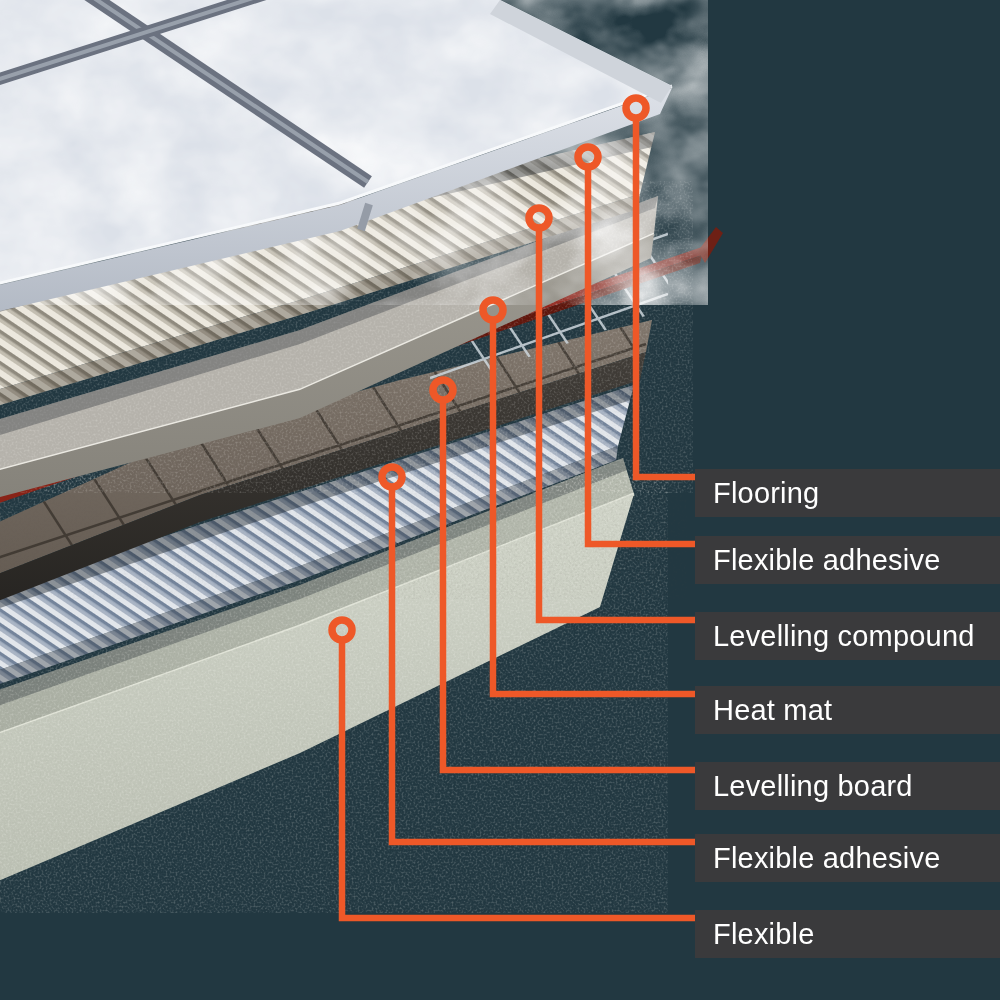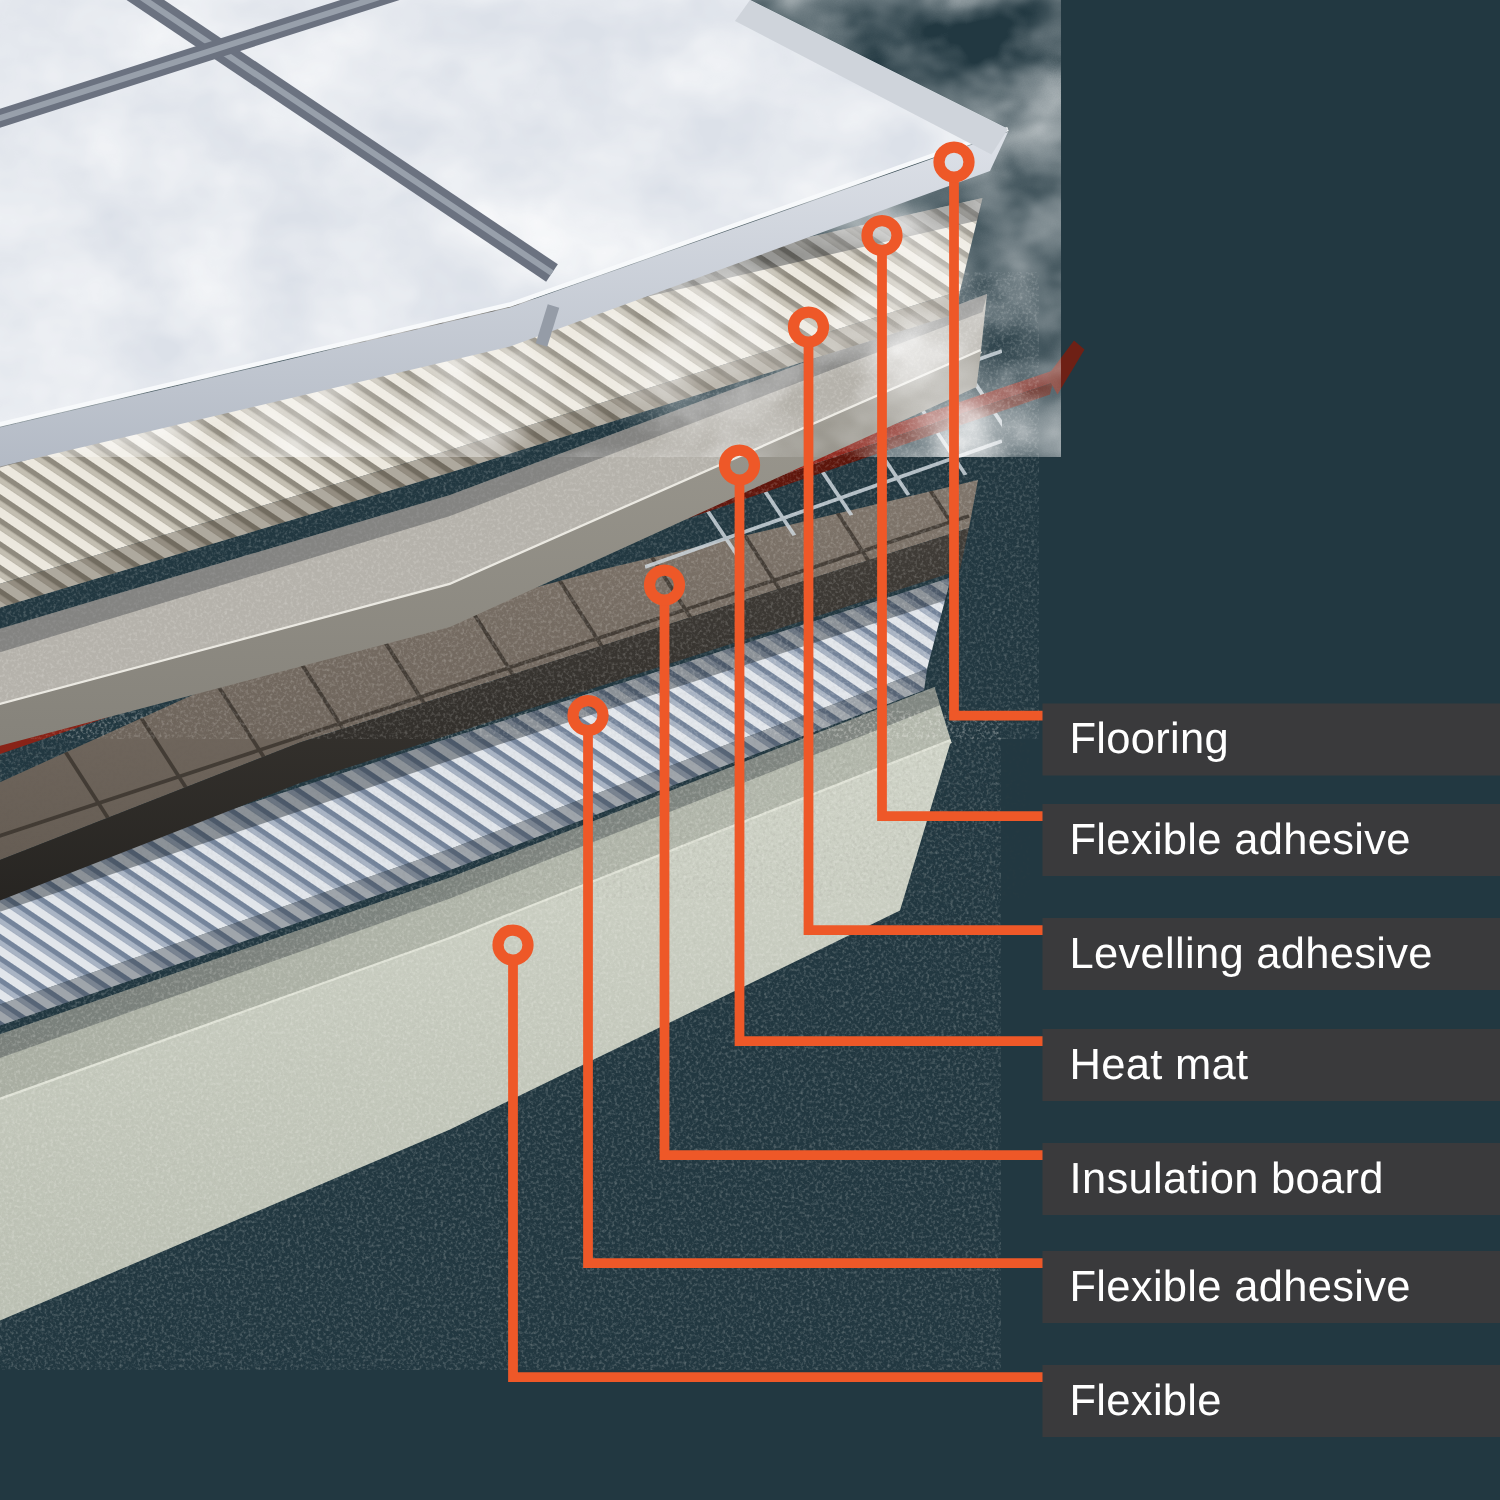--- a/index.html
+++ b/index.html
@@ -219,27 +219,27 @@
   </svg>
 
   <div class="labels">
     <div class="label-chip" style="top:453px">
       <span>Flooring</span>
     </div>
     <div class="label-chip" style="top:520px">
       <span>Flexible adhesive</span>
     </div>
     <div class="label-chip" style="top:596px">
-      <span>Levelling adhesive</span>
+      <span>Levelling compound</span>
     </div>
     <div class="label-chip" style="top:670px">
       <span>Heat mat</span>
     </div>
     <div class="label-chip" style="top:746px">
-      <span>Insulation board</span>
+      <span>Levelling board</span>
     </div>
     <div class="label-chip" style="top:818px">
       <span>Flexible adhesive</span>
     </div>
     <div class="label-chip" style="top:894px">
       <span>Flexible</span>
     </div>
   </div>
 </div>
 

